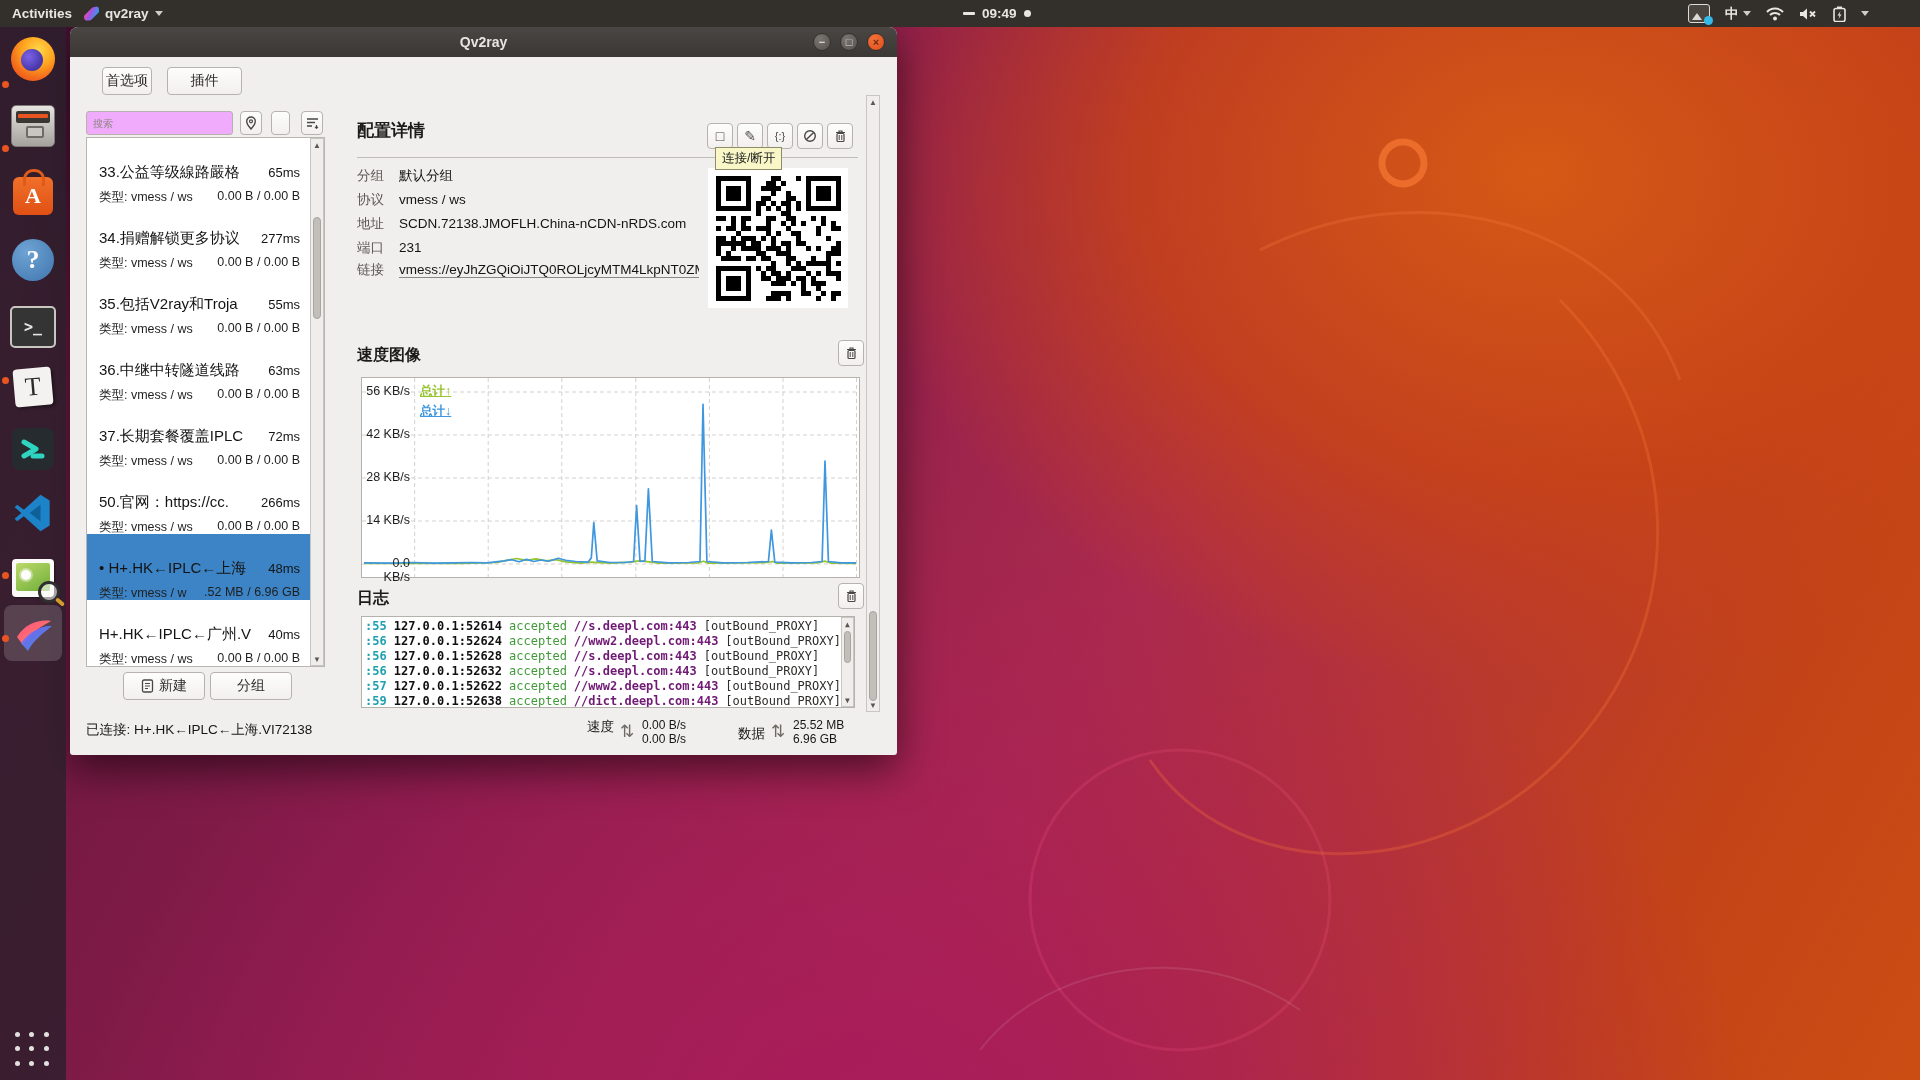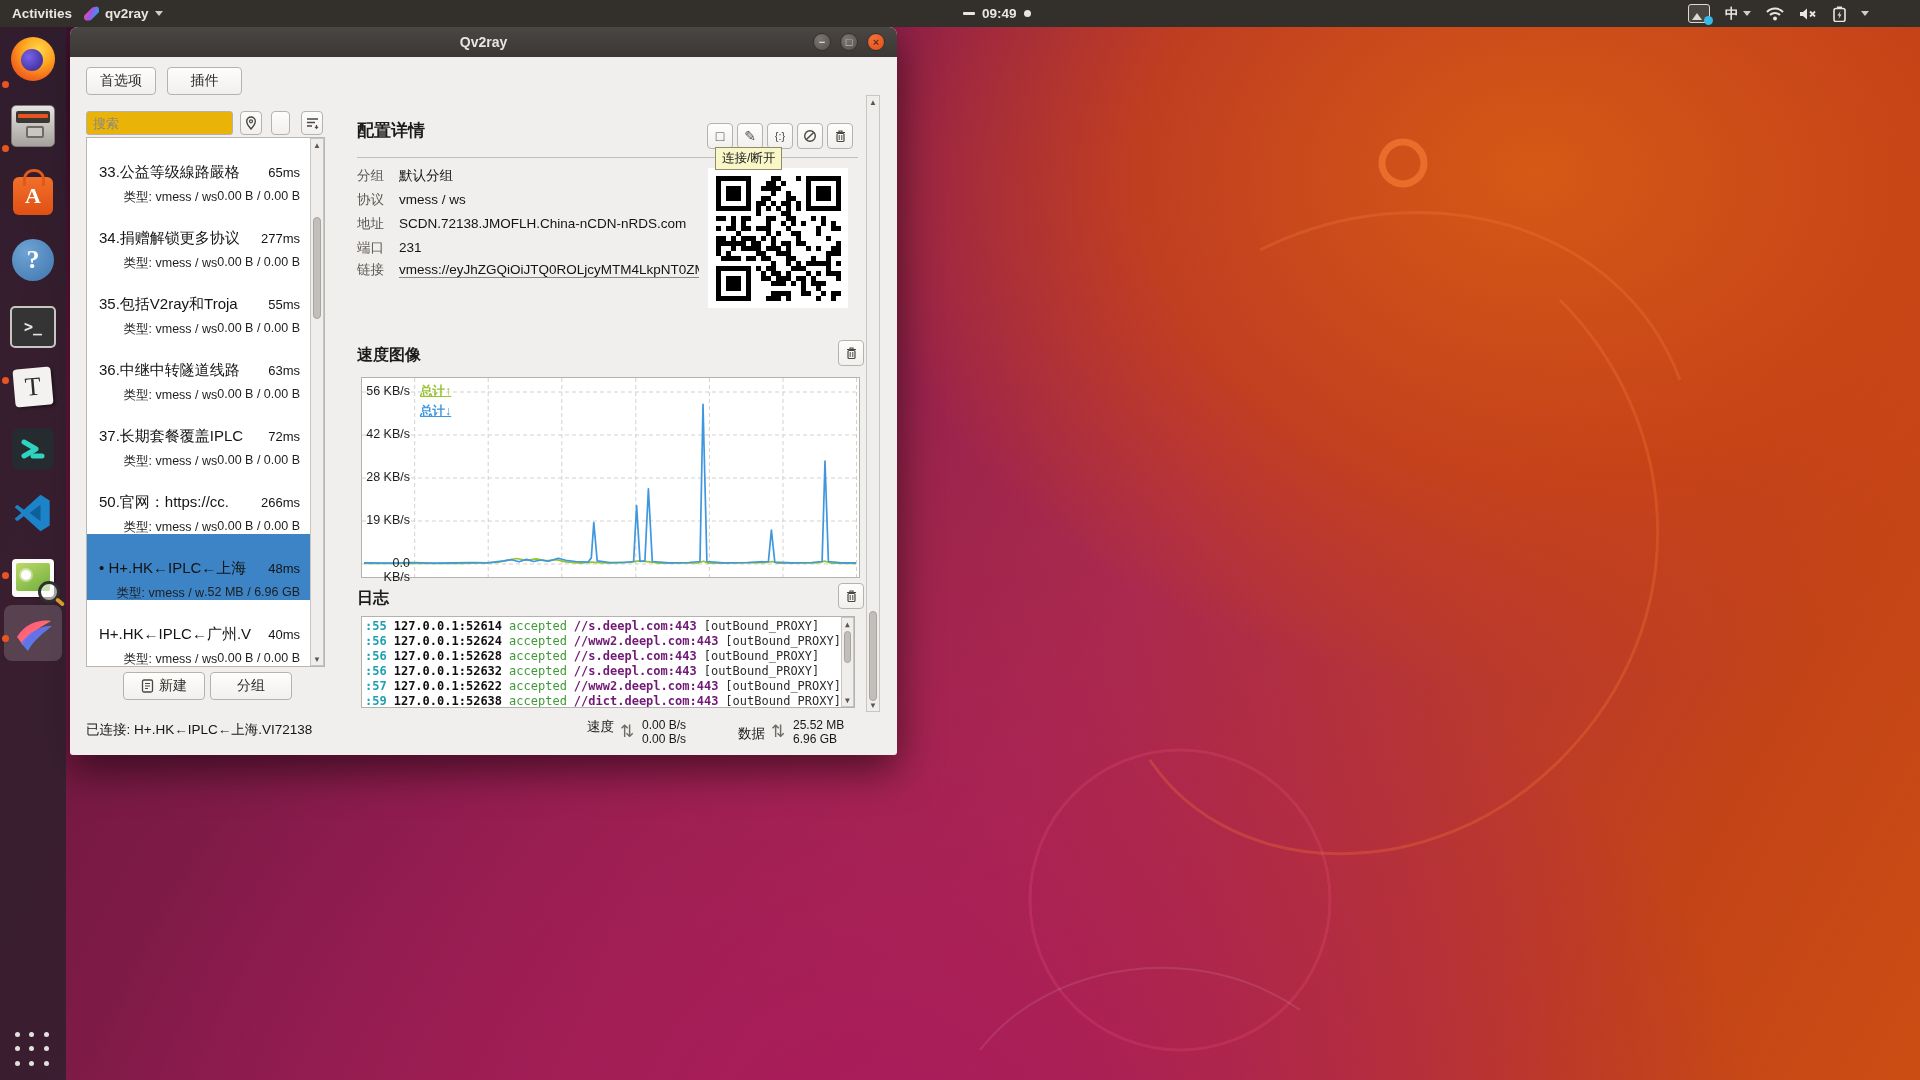--- a/index.html
+++ b/index.html
@@ -70,30 +70,30 @@
     color:#e8e5e2;font-size:14px;font-weight:bold;}
   .winbtns{position:absolute;right:12px;top:6px;display:flex;gap:9px;}
   .wbtn{width:18px;height:18px;border-radius:50%;background:radial-gradient(circle at 35% 30%,#7a7571,#56514d);
     border:1px solid #35312d;color:#dcd9d5;font-size:11px;line-height:16px;text-align:center;box-sizing:border-box;}
   .wbtn.close{background:radial-gradient(circle at 35% 30%,#f2713c,#e04e17);color:#6e2a10;font-weight:bold;}
   .gtk-btn{background:linear-gradient(#fdfdfc,#f2f0ee);border:1px solid #b7b2ad;border-radius:4px;color:#2e2b28;
     font-size:14px;display:flex;align-items:center;justify-content:center;box-sizing:border-box;position:absolute;gap:5px;}
   .tool-btn{width:26px;height:26px;font-size:14px;color:#4a4743;}
   
   .search{position:absolute;left:16px;top:84px;width:147px;height:24px;border:1px solid #b7b2ad;border-radius:3px;
-    background:#eab308;font-size:13px;padding:0 6px;box-sizing:border-box;color:#222;}
+    background:#f0abfc;font-size:10px;padding:0 6px;box-sizing:border-box;color:#222;}
   .search::placeholder{color:#8b8782;}
   .list{position:absolute;left:16px;top:110px;width:239px;height:530px;background:#fff;border:1px solid #b9b5b0;
     box-sizing:border-box;overflow:hidden;}
   .srv{position:relative;height:66px;box-sizing:border-box;padding:25px 24px 0 12px;}
   .srv.selected{background:#3c84c6;}
   .srv-l1{display:flex;align-items:baseline;}
   .srv-title{font-size:15px;color:#141414;white-space:nowrap;overflow:hidden;flex:1;}
   .srv-ms{font-size:13px;color:#141414;margin-left:4px;flex:none;}
-  .srv-l2{display:flex;justify-content:flex-end;margin-top:7px;font-size:12.5px;color:#1e1e1e;white-space:nowrap;overflow:hidden;}
+  .srv-l2{display:flex;justify-content:space-between;margin-top:7px;font-size:12.5px;color:#1e1e1e;white-space:nowrap;overflow:hidden;}
   .srv.partial{height:9px;padding-top:2px;overflow:hidden;}
   
   .sb{position:absolute;background:#f0eeec;border:1px solid #c9c5c0;box-sizing:border-box;}
   .sb .thumb{position:absolute;left:2px;right:2px;background:#c2beb9;border:1px solid #a8a49f;border-radius:4px;}
   .sb .arr{position:absolute;left:0;right:0;height:12px;display:flex;align-items:center;justify-content:center;color:#5a5753;font-size:8px;}
   
   .sec-title{position:absolute;font-size:17px;font-weight:bold;color:#1b1b1b;}
   .hsep{position:absolute;height:1px;background:#c1bdb8;}
   .field-row{position:absolute;display:flex;font-size:13.5px;align-items:baseline;}
   .f-label{color:#5c5854;width:34px;flex:none;}
@@ -260,21 +260,21 @@
   <div class="win">
     <div class="titlebar">
       <span>Qv2ray</span>
       <span class="winbtns">
         <span class="wbtn">−</span>
         <span class="wbtn">□</span>
         <span class="wbtn close">×</span>
       </span>
     </div>
 
-    <div class="gtk-btn" style="left:16px;top:40px;width:70px;height:28px">
+    <div class="gtk-btn" style="left:32px;top:40px;width:50px;height:28px">
       <span>首选项</span>
     </div>
     <div class="gtk-btn" style="left:97px;top:40px;width:75px;height:28px">
       <span>插件</span>
     </div>
 
     <input class="search" placeholder="搜索" style="">
     <div class="gtk-btn tool-btn" style="left:170px;top:84px;width:22px;height:24px">
       <svg width="12" height="14" viewBox="0 0 12 14">
           <path d="M6,1 A4.3,4.3 0 0 1 10.3,5.3 C10.3,8.3 6,13 6,13 C6,13 1.7,8.3 1.7,5.3 A4.3,4.3 0 0 1 6,1 Z" fill="none" stroke="#4a4743" stroke-width="1.4"></path>
@@ -665,21 +665,21 @@
           <line class="grid" x1="273.8" y1="0" x2="273.8" y2="199"></line>
           <line class="grid" x1="347.4" y1="0" x2="347.4" y2="199"></line>
           <line class="grid" x1="421.0" y1="0" x2="421.0" y2="199"></line>
           <line class="grid" x1="494.5" y1="0" x2="494.5" y2="199"></line>
           <polyline points="2.0,185.5 100.4,185.4 134.8,184.5 144.7,182.3 154.5,180.5 164.4,182.3 174.2,180.8 184.0,182.9 193.9,181.7 203.7,183.8 218.5,185.1 228.3,184.2 248.0,185.1 267.7,184.2 277.5,182.9 287.4,183.8 297.2,185.1 336.6,184.8 341.5,183.2 346.4,185.1 405.4,184.5 410.4,183.5 415.3,185.1 454.6,184.8 463.0,183.2 469.4,185.1 494.0,185.4" fill="none" stroke="#97c42e" stroke-width="1.7" stroke-linejoin="round"></polyline>
           <polyline points="2.0,184.8 31.5,185.1 51.2,184.5 70.9,185.1 90.6,184.8 110.2,184.5 125.0,184.8 142.2,182.9 149.6,181.7 157.0,183.8 164.4,181.4 171.7,183.5 179.1,182.0 186.5,183.2 196.3,180.2 203.7,182.3 213.6,183.5 225.9,184.2 229.3,179.9 231.8,144.5 235.2,182.9 248.0,184.5 262.8,184.5 271.6,183.5 274.6,127.6 278.0,183.5 282.9,182.9 286.4,110.8 290.3,183.5 307.0,184.8 326.7,184.5 338.0,183.5 341.0,26.3 344.9,183.5 361.2,184.8 385.8,184.5 406.4,183.5 409.4,152.2 412.8,184.2 430.0,184.8 449.7,184.5 460.1,183.5 463.0,83.1 466.4,183.5 479.2,184.8 494.0,184.8" fill="none" stroke="#3f97e0" stroke-width="1.7" stroke-linejoin="round"></polyline>
         </svg>
       <span class="ytick" style="top:6px">56 KB/s</span>
       <span class="ytick" style="top:49px">42 KB/s</span>
       <span class="ytick" style="top:92px">28 KB/s</span>
-      <span class="ytick" style="top:135px">19 KB/s</span>
+      <span class="ytick" style="top:135px">14 KB/s</span>
       <span class="ytick" style="top:178px">0.0 KB/s</span>
       <span class="legend" style="top: 5px; color: rgb(151, 196, 46);">总计↑</span>
       <span class="legend" style="top: 25px; color: rgb(63, 151, 224);">总计↓</span>
     </div>
 
     <div class="sec-title" style="left:287px;top:561px;font-size:16px">日志</div>
     <div class="gtk-btn tool-btn" style="left:768px;top:556px">
       <svg width="13" height="14" viewBox="0 0 13 14">
           <path d="M2,3.5 H11 M5,3.5 V2 H8 V3.5" fill="none" stroke="#4a4743" stroke-width="1.2"></path>
           <rect x="3" y="4.5" width="7" height="8" rx="1" fill="none" stroke="#4a4743" stroke-width="1.2"></rect>

